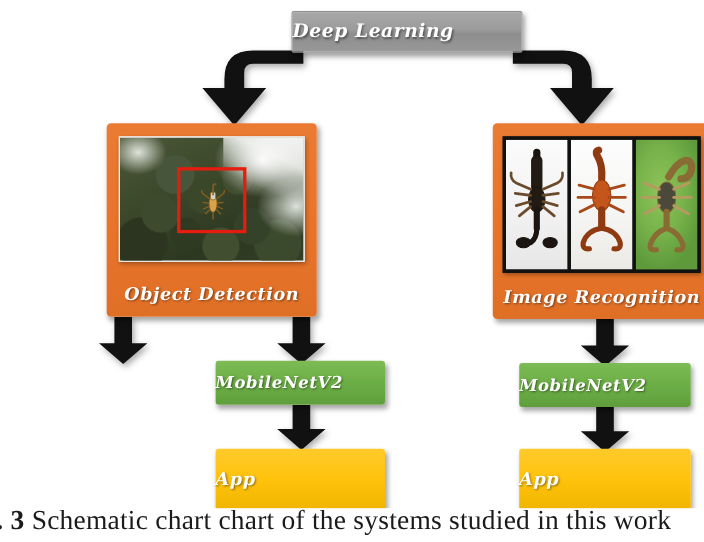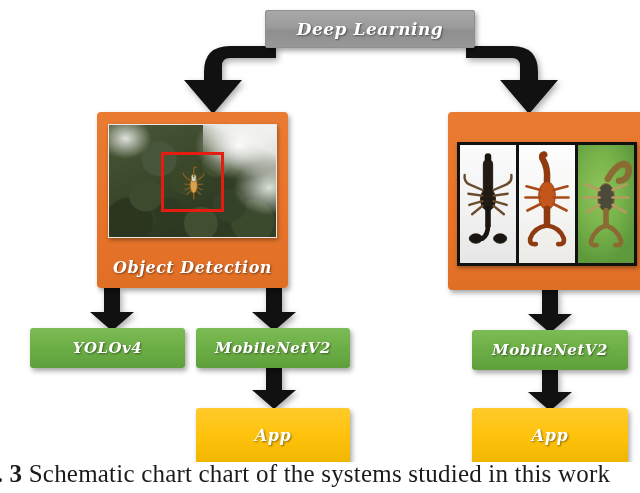--- a/index.html
+++ b/index.html
@@ -11,21 +11,21 @@
     position:relative;
   }
   #stage{position:absolute;left:0;top:0;width:640px;height:493px;}
 
   
   .node{
     position:absolute;
     box-sizing:border-box;
     display:flex;
     align-items:center;
-    justify-content:center;
+    justify-content:flex-start;
     border-radius:3px;
     box-shadow:2px 3px 5px rgba(0,0,0,.35);
     z-index:6;
   }
   .node .label{
     font-family:"DejaVu Serif","Liberation Serif",serif;
     font-weight:bold;
     font-style:italic;
     color:#ffffff;
     text-shadow:1px 1px 2px rgba(0,0,0,.45);
@@ -41,21 +41,21 @@
     border:1px solid #8f8f8f;
     border-radius:2px;
   }
   #deep-learning .label{font-size:17px;}
 
   
   .stage-box{
     background:linear-gradient(180deg,#ea7b33 0%,#e8742a 55%,#e06f26 100%);
     border-radius:4px;
     flex-direction:column;
-    justify-content:center;
+    justify-content:flex-start;
     padding:12px 12px 6px 12px;
   }
   .stage-box .label{font-size:16px;margin-top:auto;margin-bottom:6px;}
   .photo-frame{
     background:#ffffff;
     border:1px solid #e9e9e9;
     box-shadow:1px 2px 4px rgba(0,0,0,.35);
     overflow:hidden;
     position:relative;
     display:flex;
@@ -259,43 +259,41 @@
                 <path d="M37 48 L54 48"></path>
                 <path d="M37 56 L51 64"></path>
             </g>
             <path d="M30 78 Q18 82 14 94 Q13 100 20 99" stroke-width="5" fill="none" stroke-linecap="round"></path>
             <path d="M30 78 Q42 82 46 94 Q47 100 40 99" stroke-width="5" fill="none" stroke-linecap="round"></path>
           </g>
         </svg>
       </div>
 
     </div>
+    <span class="label">Image Recognition</span>
   </div>
 
   <div class="arrow" style="left:88px;top:288px;width:48px;height:44px;">
     <svg width="48" height="44" viewBox="0 0 48 44">
       <path d="M16 0 L32 0 L32 24 L46 24 L24 43 L2 24 L16 24 Z" fill="#111111"></path>
     </svg>
   </div>
 
   <div class="arrow" style="left:250px;top:288px;width:48px;height:44px;">
     <svg width="48" height="44" viewBox="0 0 48 44">
       <path d="M16 0 L32 0 L32 24 L46 24 L24 43 L2 24 L16 24 Z" fill="#111111"></path>
     </svg>
   </div>
 
   <div class="arrow" style="left:526px;top:290px;width:48px;height:44px;">
     <svg width="48" height="44" viewBox="0 0 48 44">
       <path d="M16 0 L32 0 L32 24 L46 24 L24 43 L2 24 L16 24 Z" fill="#111111"></path>
     </svg>
   </div>
 
-  <div class="node model-box" id="yolov4">
-    <span class="label">YOLOv4</span>
-  </div>
 
   <div class="node model-box" id="mobilenet-left">
     <span class="label">MobileNetV2</span>
   </div>
 
   <div class="node model-box" id="mobilenet-right">
     <span class="label">MobileNetV2</span>
   </div>
 
   <div class="arrow" style="left:250px;top:368px;width:48px;height:42px;">

